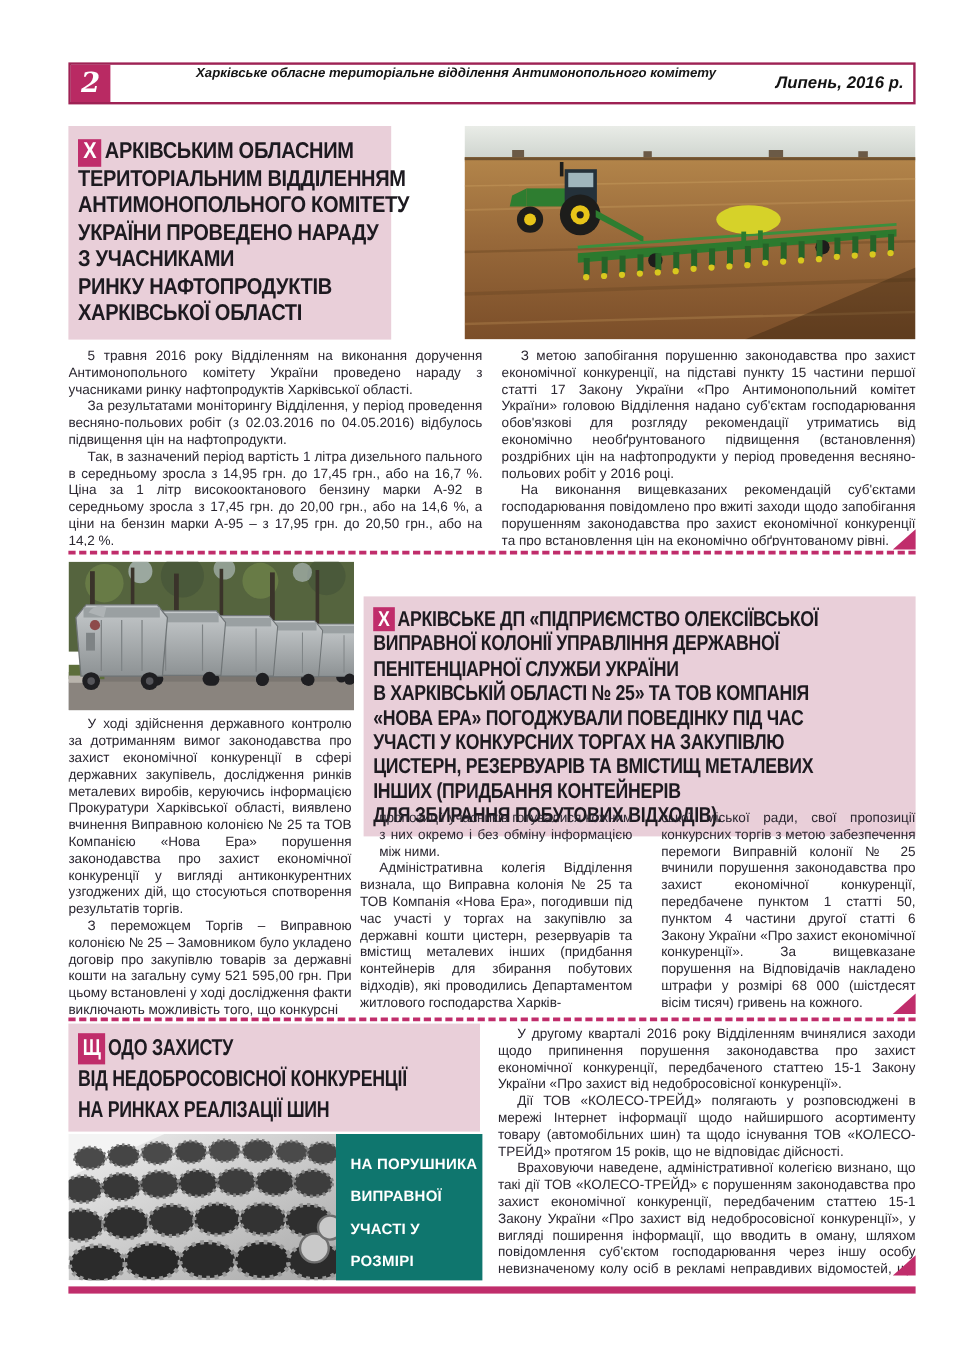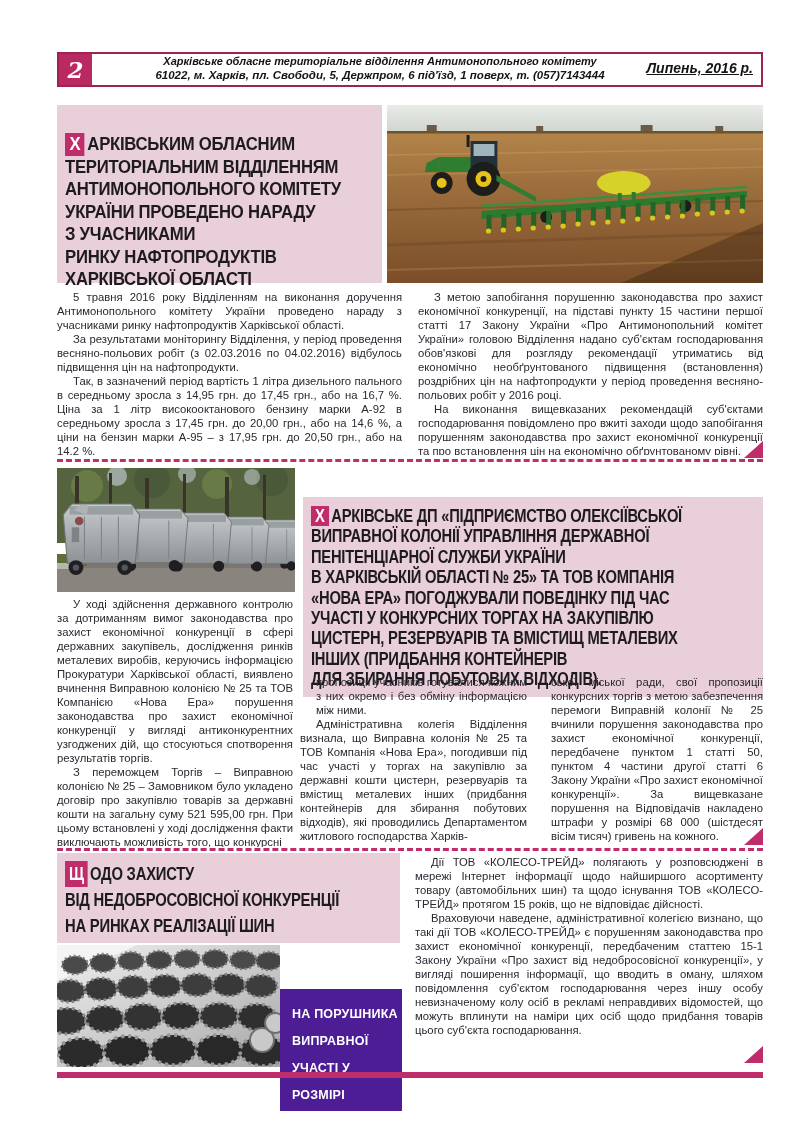--- a/index.html
+++ b/index.html
@@ -9,38 +9,38 @@
   
   .masthead{position:absolute;left:57px;top:52px;width:706px;height:35px;background:#fff;
             border:2px solid #9e2254;box-sizing:border-box;}
   .pagenum{position:absolute;left:0;top:0;width:33px;height:31px;background:#b92a63;color:#fff;
            display:flex;align-items:center;justify-content:center;
            font:italic 700 23px "DejaVu Serif",serif;}
   .mast-center{position:absolute;left:90px;right:150px;top:1px;height:29px;text-align:center;
                font-style:italic;font-weight:700;color:#141414;}
   .mast-line1{font-size:11px;line-height:13px;}
   .mast-line2{font-size:11.5px;line-height:14px;}
-  .mast-date{position:absolute;right:8px;top:6px;font-style:italic;font-weight:700;font-size:14px;color:#141414;text-decoration:underline;}
+  .mast-date{position:absolute;right:8px;top:6px;font-style:italic;font-weight:700;font-size:14px;color:#141414;}
 
   
   .hl-block{position:absolute;background:#e9cfd9;box-sizing:border-box;}
   .hl-lines{transform-origin:0 0;color:#1d1a20;font-weight:700;letter-spacing:-0.3px;white-space:nowrap;}
   .hl-line{display:block;}
   .drop-initial{display:inline-block;background:#c02d6b;color:#fff;padding:0 5px;margin-right:3px;}
   .bodycol{position:absolute;font-size:11.3px;line-height:14px;text-align:justify;overflow:hidden;}
   .bodycol p{margin:0;text-indent:16px;}
   .bodycol p.no-indent{text-indent:0;margin-left:16px;}
   .sep{position:absolute;height:0;border-top:3px dashed #c02d6b;}
   .endtri{position:absolute;width:0;height:0;border-left:19px solid transparent;border-bottom:17px solid #c02d6b;}
   .photo{position:absolute;overflow:hidden;}
   .photo svg{display:block;width:100%;height:100%;}
   .bottom-rule{position:absolute;left:57px;top:1072px;width:706px;height:6px;background:#c02d6b;}
 
   
-  .a1-hl{left:57px;top:105px;width:325px;height:178px;padding:28px 8px;}
+  .a1-hl{left:57px;top:105px;width:269px;height:178px;padding:11px 8px;}
   .a1-hl .hl-lines{font-size:19px;line-height:22.5px;transform:scaleX(0.88);}
   .a1-photo{left:387px;top:105px;width:376px;height:178px;}
   .a1-col1{left:57px;top:290px;width:345px;height:165px;}
   .a1-col2{left:418px;top:290px;width:345px;height:165px;}
   .a1-tri{left:744px;top:441px;}
   .a1-sep{left:57px;top:459px;width:706px;}
 
   
   .a2-photo{left:57px;top:468px;width:238px;height:124px;}
   .a2-hl{left:303px;top:468px;width:460px;height:200px;padding:9px 8px;margin-top:29px;}
@@ -48,36 +48,35 @@
   .a2-col1{left:57px;top:597px;width:236px;height:250px;}
   .a2-col2{left:300px;top:675px;width:227px;height:172px;}
   .a2-col3{left:535px;top:675px;width:228px;height:172px;}
   .a2-tri{left:744px;top:828px;}
   .a2-sep{left:57px;top:848px;width:706px;}
 
   
   .a3-hl{left:57px;top:853px;width:343px;height:90px;padding:8px 8px;}
   .a3-hl .hl-lines{font-size:19px;line-height:26px;transform:scaleX(0.78);}
   .a3-photo{left:57px;top:945px;width:223px;height:122px;}
-  .penalty-box{position:absolute;left:280px;top:945px;width:122px;height:122px;background:#4c1d95;
+  .penalty-box{position:absolute;left:280px;top:945px;width:122px;height:122px;background:#0f766e;
                color:#fff;font-weight:700;font-size:12.5px;line-height:27px;padding:12px 0 0 12px;
-               box-sizing:border-box;letter-spacing:.2px;margin-top:44px;}
+               box-sizing:border-box;letter-spacing:.2px;}
   .a3-col{left:415px;top:855px;width:348px;height:208px;}
   .a3-tri{left:744px;top:1046px;}
 </style>
 </head>
 <body>
 
 <div class="page">
 
   <div class="masthead">
     <div class="pagenum">2</div>
     <div class="mast-center">
       <div class="mast-line1">Харківське обласне територіальне відділення Антимонопольного комітету</div>
-      <div class="mast-line2">61022, м. Харків, пл. Свободи, 5, Держпром, 6 під'їзд, 1 поверх, т. (057)7143444</div>
     </div>
     <div class="mast-date">Липень, 2016 р.</div>
   </div>
 
   <div class="hl-block a1-hl">
     <div class="hl-lines">
       <span class="hl-line"><span class="drop-initial">Х</span><span>АРКІВСЬКИМ ОБЛАСНИМ</span></span>
       <span class="hl-line">ТЕРИТОРІАЛЬНИМ ВІДДІЛЕННЯМ</span>
       <span class="hl-line">АНТИМОНОПОЛЬНОГО КОМІТЕТУ</span>
       <span class="hl-line">УКРАЇНИ ПРОВЕДЕНО НАРАДУ</span>
@@ -172,21 +171,21 @@
         <circle cx="327" cy="108" r="2.6"></circle>
           <circle cx="342" cy="107" r="2.6"></circle>
           <circle cx="357" cy="106" r="2.6"></circle>
       </g>
       <polygon points="235,178 378,178 378,118" fill="rgba(40,25,10,0.33)"></polygon>
     </svg>
   </div>
 
   <div class="bodycol a1-col1">
     <p>5 травня 2016 року Відділенням на виконання доручення Антимонопольного комітету України проведено нараду з учасниками ринку нафтопродуктів Харківської області.</p>
-    <p>За результатами моніторингу Відділення, у період проведення весняно-польових робіт (з 02.03.2016 по 04.02.2016) відбулось підвищення цін на нафтопродукти.</p>
+    <p>За результатами моніторингу Відділення, у період проведення весняно-польових робіт (з 02.03.2016 по 04.05.2016) відбулось підвищення цін на нафтопродукти.</p>
     <p>Так, в зазначений період вартість 1 літра дизельного пального в середньому зросла з 14,95 грн. до 17,45 грн., або на 16,7 %. Ціна за 1 літр високооктанового бензину марки А-92 в середньому зросла з 17,45 грн. до 20,00 грн., або на 14,6 %, а ціни на бензин марки А-95 – з 17,95 грн. до 20,50 грн., або на 14,2 %.</p>
   </div>
   <div class="bodycol a1-col2">
     <p>З метою запобігання порушенню законодавства про захист економічної конкуренції, на підставі пункту 15 частини першої статті 17 Закону України «Про Антимонопольний комітет України» головою Відділення надано суб'єктам господарювання обов'язкові для розгляду рекомендації утриматись від економічно необґрунтованого підвищення (встановлення) роздрібних цін на нафтопродукти у період проведення весняно-польових робіт у 2016 році.</p>
     <p>На виконання вищевказаних рекомендацій суб'єктами господарювання повідомлено про вжиті заходи щодо запобігання порушенням законодавства про захист економічної конкуренції та про встановлення цін на економічно обґрунтованому рівні.</p>
   </div>
   <div class="endtri a1-tri"></div>
   <div class="sep a1-sep"></div>
 
   <div class="photo a2-photo">
@@ -359,20 +358,21 @@
   </div>
 
   <div class="penalty-box">
     <div>НА ПОРУШНИКА</div>
     <div>ВИПРАВНОЇ</div>
     <div>УЧАСТІ У РОЗМІРІ</div>
     <div>68 000 ГРН.</div>
   </div>
 
   <div class="bodycol a3-col">
+    <p>У другому кварталі 2016 року Відділенням вчинялися заходи щодо припинення порушення законодавства про захист економічної конкуренції, передбаченого статтею 15-1 Закону України «Про захист від недобросовісної конкуренції».</p>
     <p>Дії ТОВ «КОЛЕСО-ТРЕЙД» полягають у розповсюджені в мережі Інтернет інформації щодо найширшого асортименту товару (автомобільних шин) та щодо існування ТОВ «КОЛЕСО-ТРЕЙД» протягом 15 років, що не відповідає дійсності.</p>
     <p>Враховуючи наведене, адміністративної колегією визнано, що такі дії ТОВ «КОЛЕСО-ТРЕЙД» є порушенням законодавства про захист економічної конкуренції, передбаченим статтею 15-1 Закону України «Про захист від недобросовісної конкуренції», у вигляді поширення інформації, що вводить в оману, шляхом повідомлення суб'єктом господарювання через іншу особу невизначеному колу осіб в рекламі неправдивих відомостей, що можуть вплинути на наміри цих осіб щодо придбання товарів цього суб'єкта господарювання.</p>
   </div>
   <div class="endtri a3-tri"></div>
 
   <div class="bottom-rule"></div>
 
 </div>
 
 </body></html>

